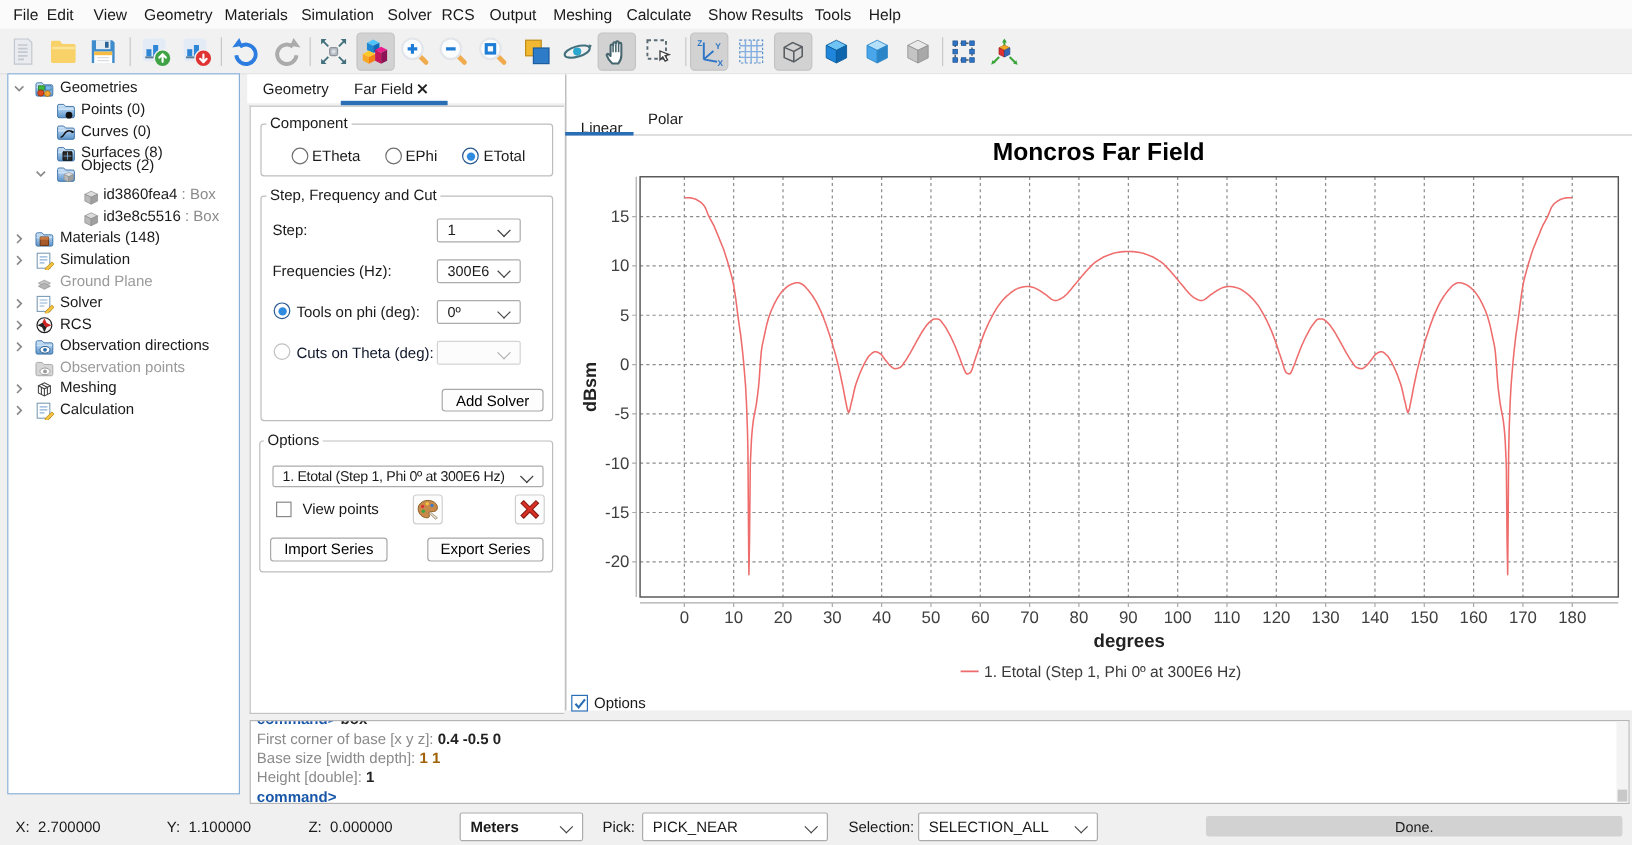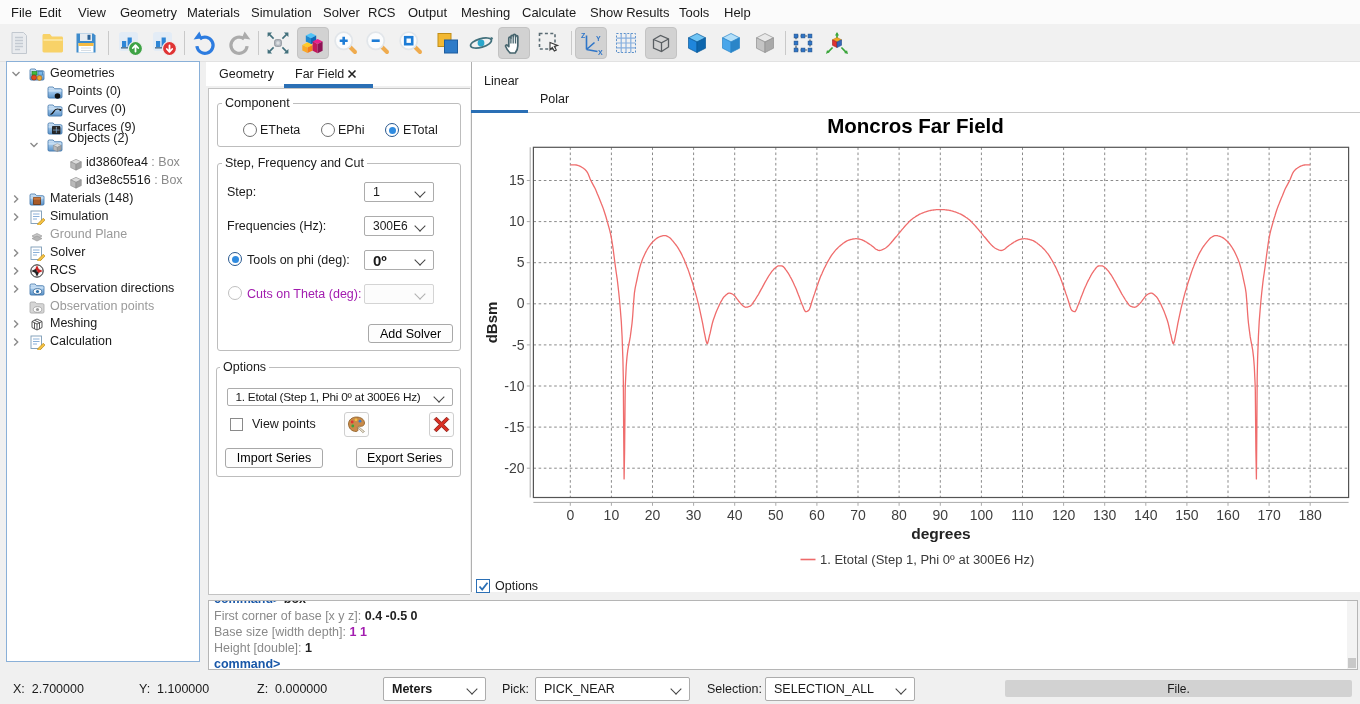--- a/index.html
+++ b/index.html
@@ -247,21 +247,21 @@
       <path d="M1 4.2c0-.7.5-1.2 1.2-1.2h3.9l1.5 1.7h6.2c.7 0 1.2.5 1.2 1.2v7c0 .7-.5 1.2-1.2 1.2H2.2c-.7 0-1.2-.5-1.2-1.2z" fill="url(#fgrad)" stroke="#3f74a8" stroke-width="0.8"></path>
       <path d="M1.6 6.2h12.8v1.4H1.6z" fill="#cfe3f5" opacity="0.9"></path>
       <g fill="#2a2a2a">
         <rect x="5.5" y="6.5" width="3.4" height="3.2"></rect>
         <rect x="9.6" y="6.5" width="3.4" height="3.2"></rect>
         <rect x="5.5" y="10.4" width="3.4" height="3.2"></rect>
         <rect x="9.6" y="10.4" width="3.4" height="3.2"></rect>
       </g>
       <path d="M5.5 6.5h7.5v7.1H5.5z" fill="none" stroke="#111" stroke-width="0.8"></path>
     </svg>
-    <span class="lbl" style="left:60.5px;top:57.5px">Surfaces (9)</span>
+    <span class="lbl" style="left:60.5px;top:57.5px">Surfaces (8)</span>
     <svg class="abs" style="left:22px;top:78.4px" width="10" height="10" viewBox="0 0 10 10">
       <path d="M1.5 3 5 6.5 8.5 3" stroke="#8a8a8a" stroke-width="1.4" fill="none"></path>
     </svg>
     <svg class="abs" style="left:40px;top:75.4px" width="16" height="16" viewBox="0 0 16 16">
       <path d="M1 4.2c0-.7.5-1.2 1.2-1.2h3.9l1.5 1.7h6.2c.7 0 1.2.5 1.2 1.2v7c0 .7-.5 1.2-1.2 1.2H2.2c-.7 0-1.2-.5-1.2-1.2z" fill="url(#fgrad)" stroke="#3f74a8" stroke-width="0.8"></path>
       <path d="M1.6 6.2h12.8v1.4H1.6z" fill="#cfe3f5" opacity="0.9"></path>
       <g transform="translate(3.5,2.5) scale(0.85)">
         <path d="M8 4.8 12.6 7 8 9.2 3.4 7z" fill="#dcdcdc" stroke="#8a8a8a" stroke-width="0.5"></path>
         <path d="M3.4 7 8 9.2v5L3.4 12z" fill="#b9b9b9" stroke="#8a8a8a" stroke-width="0.5"></path>
         <path d="M12.6 7 8 9.2v5l4.6-2.2z" fill="#a0a0a0" stroke="#8a8a8a" stroke-width="0.5"></path>
@@ -389,25 +389,25 @@
     <span class="chev" style="right:9px;top:4.5px;border-color:#444"></span>
   </div>
 <span class="lbl" style="left:227px;top:219px">Frequencies (Hz):</span>
 <div class="combo" style="left:364px;top:216px;width:70px;height:20px;">
     <span class="tx" style="font-weight:normal;font-size:12px">300E6</span>
     <span class="chev" style="right:9px;top:4.5px;border-color:#444"></span>
   </div>
 <div class="radio sel" style="left:228px;top:252px"></div>
 <span class="lbl" style="left:247px;top:253px">Tools on phi (deg):</span>
 <div class="combo" style="left:364px;top:250px;width:70px;height:20px;">
-    <span class="tx" style="font-weight:bold;font-size:15px">0º</span>
+    <span class="tx" style="font-weight:normal;font-size:12px">0º</span>
     <span class="chev" style="right:9px;top:4.5px;border-color:#444"></span>
   </div>
 <div class="radio dis" style="left:228px;top:286px"></div>
-<span class="lbl" style="left:247px;top:287px;color:#a21caf">Cuts on Theta (deg):</span>
+<span class="lbl" style="left:247px;top:287px;color:#0f172a">Cuts on Theta (deg):</span>
 <div class="combo" style="left:364px;top:284px;width:70px;height:20px;background:#fcfcfc;border-color:#d4d4d4;">
     <span class="tx" style="font-weight:normal;font-size:12.5px"></span>
     <span class="chev" style="right:9px;top:4.5px;border-color:#b0b0b0"></span>
   </div>
 <div class="btn" style="left:368px;top:324px;width:85px;height:19px">Add Solver</div>
 <div class="grp" style="left:216px;top:367px;width:245px;height:110px"></div>
 <span class="grplbl" style="left:220px;top:360px">Options</span>
 <div class="combo" style="left:226.5px;top:388px;width:226px;height:18px;">
     <span class="tx" style="font-weight:normal;font-size:11.8px">
       <span style="letter-spacing:-0.25px">1. Etotal (Step 1, Phi 0º at 300E6 Hz)</span>
@@ -425,21 +425,21 @@
     <circle cx="5.8" cy="11" r="1.4" fill="#3aa53a"></circle>
     <path d="M12 12l5.5 4.5-1.7 1.2L11 13z" fill="#e8e0d0" stroke="#8a7a5a" stroke-width="0.6"></path>
   </svg>
 <div class="abs" style="left:429px;top:412px;width:25px;height:25px;border:1px solid #cfcfcf;border-radius:3px;background:#fdfdfd"></div>
 <svg class="abs" style="left:433px;top:416px" width="17" height="17" viewBox="0 0 17 17">
     <path d="M3.4 1.2 8.5 6.3 13.6 1.2 15.8 3.4 10.7 8.5 15.8 13.6 13.6 15.8 8.5 10.7 3.4 15.8 1.2 13.6 6.3 8.5 1.2 3.4z" fill="#d93025" stroke="#8a1a10" stroke-width="0.9"></path>
   </svg>
 <div class="btn" style="left:225px;top:448px;width:98px;height:20px">Import Series</div>
 <div class="btn" style="left:356px;top:448px;width:97px;height:20px">Export Series</div>
 <div class="abs" style="left:471px;top:62px;width:889px;height:530px;background:#fff;border-left:1px solid #b0b0b0"></div>
-<span class="lbl" style="left:484px;top:70px;height:22px;line-height:22px">Linear</span>
+<span class="lbl" style="left:484px;top:96px;height:22px;line-height:22px">Linear</span>
 <span class="lbl" style="left:540px;top:88px;height:22px;line-height:22px">Polar</span>
 <div class="abs" style="left:471px;top:110px;width:57px;height:3px;background:#2a6fb5"></div>
 <div class="abs" style="left:528px;top:112px;width:832px;height:1px;background:#c8c8c8"></div>
 <svg class="abs" style="left:471px;top:113px" width="889" height="479" viewBox="471 113 889 479" font-family="Liberation Sans, sans-serif">
     <g stroke="#8a8a8a" stroke-width="1" stroke-dasharray="2.6 2.6">
       <line x1="570.3" y1="147.3" x2="570.3" y2="497.5"></line>
       <line x1="611.4" y1="147.3" x2="611.4" y2="497.5"></line>
       <line x1="652.5" y1="147.3" x2="652.5" y2="497.5"></line>
       <line x1="693.6" y1="147.3" x2="693.6" y2="497.5"></line>
       <line x1="734.7" y1="147.3" x2="734.7" y2="497.5"></line>
@@ -535,21 +535,21 @@
     <path d="M570.3 164.8L571.1 164.8L571.9 164.8L572.8 164.8L573.6 164.8L574.4 164.8L575.2 164.9L576.1 165L576.9 165.2L577.7 165.4L578.5 165.7L579.3 165.9L580.2 166.3L581 166.7L581.8 167.2L582.6 167.7L583.5 168.3L584.3 168.9L585.1 169.6L585.9 170.5L586.7 171.4L587.6 172.8L588.4 174.6L589.2 176.6L590 178.6L590.9 180.5L591.7 182.1L592.5 183.6L593.3 185.1L594.1 186.6L595 188.3L595.8 190.1L596.6 192L597.4 194.1L598.3 196.1L599.1 198.1L599.9 200.1L600.7 202.1L601.5 204.1L602.4 206.2L603.2 208.4L604 210.8L604.8 213.3L605.7 216L606.5 218.7L607.3 221.6L608.1 224.5L608.9 227.4L609.8 230.6L610.6 234.1L611.4 238L612.2 242.9L613.1 248.7L613.9 255L614.7 261.3L615.1 264.3L615.5 267.3L616.3 273L617.2 279.1L617.6 282.4L618 285.9L618.8 293L619.6 301L620.4 310.4L621.3 321.6L622.1 336.7L622.9 359.2L623.3 377.8L623.7 434L624.1 478.9L624.6 451L625.2 390.1L625.4 383.8L626.2 366.8L626.6 361.4L627 356.9L627.8 350.1L628.3 347.4L628.7 345L629.5 341.1L630.3 336.7L631.1 330.7L632 323.5L632.4 319.4L632.8 314.5L633.6 302.6L634.4 293.1L635.2 287.8L636.1 283.7L636.9 280L637.7 276.1L638.5 272.4L639.4 268.9L640.2 266L641 263.4L641.8 261.2L642.6 259.1L643.5 257.1L644.3 255.3L645.1 253.5L645.9 251.9L646.8 250.3L647.6 248.8L648.4 247.5L649.2 246.3L650 245.1L650.9 244L651.7 243L652.5 242.1L653.3 241.3L654.2 240.5L655 239.7L655.8 239L656.6 238.4L657.4 237.9L658.3 237.4L659.1 237L659.9 236.7L660.7 236.4L661.6 236.1L662.4 235.9L663.2 235.7L664 235.6L664.8 235.6L665.7 235.7L666.5 235.9L667.3 236.3L668.1 236.7L669 237.2L669.8 237.8L670.6 238.5L671.4 239.4L672.2 240.4L673.1 241.3L673.9 242.3L674.7 243.3L675.5 244.3L676.4 245.5L677.2 246.7L678 247.9L678.8 249.2L679.6 250.6L680.5 252.1L681.3 253.6L682.1 255.3L682.9 257L683.8 258.8L684.6 260.7L685.4 262.7L686.2 264.7L687 266.9L687.9 269.1L688.7 271.4L689.5 273.8L690.3 276.2L691.2 278.7L692 281.2L692.8 283.8L693.6 286.5L694.4 289.3L695.3 292.2L696.1 295.1L696.9 298.1L697.7 301.3L698.6 304.7L699.4 308.2L700.2 311.8L701 315.6L701.8 319.4L702.7 323.6L703.5 328.1L704.3 332.3L704.7 334.2L705.1 336.2L705.9 340.3L706.8 343.2L707.2 343.7L707.6 343.3L708.4 340.5L709.2 336.8L709.6 335L710.1 333.4L710.9 329.7L711.7 326L712.5 322.7L713.3 320L714.2 317.5L715 315.2L715.8 313.1L716.2 312L716.6 311L717.5 309L718.3 307.2L719.1 305.4L719.9 303.8L720.3 303L720.7 302.2L721.6 300.7L722.4 299.2L723.2 297.9L724 296.8L724.4 296.4L724.9 296L725.7 295.2L726.5 294.5L727.3 293.9L728.1 293.4L729 293.1L729.4 293.1L729.8 293.1L730.6 293.3L731.4 293.6L732.3 294L733.1 294.5L733.5 294.8L733.9 295L734.7 295.9L735.5 296.9L736.4 298.1L737.2 299.2L737.6 299.7L738 300.2L738.8 301.3L739.7 302.3L740.5 303.4L741.3 304.3L741.7 304.6L742.1 305L742.9 305.7L743.8 306.4L744.6 306.9L745.4 307.2L745.8 307.3L746.2 307.2L747.1 307.1L747.9 307L748.7 306.7L749.5 306.4L749.9 306.3L750.3 306L751.2 305.3L752 304.3L752.8 303.1L753.6 301.9L754 301.3L754.5 300.8L755.3 299.5L756.1 298.2L756.9 296.8L757.7 295.5L758.2 294.8L758.6 294.1L759.4 292.6L760.2 291.1L761 289.6L761.9 288.1L762.3 287.4L762.7 286.6L763.5 285.1L764.3 283.6L765.1 282.1L766 280.7L766.4 280L766.8 279.3L767.6 277.9L768.4 276.5L769.3 275.2L770.1 274L770.5 273.4L770.9 272.8L771.7 271.7L772.5 270.6L773.4 269.7L774.2 268.8L774.6 268.4L775 268.1L775.8 267.4L776.7 266.7L777.5 266.2L778.3 265.9L778.7 265.8L779.1 265.8L779.9 265.8L780.8 265.9L781.6 265.9L782 266L782.4 266.1L783.2 266.6L784.1 267.4L784.9 268.5L785.7 269.6L786.1 270.1L786.5 270.6L787.3 271.8L788.2 273.1L789 274.5L789.8 275.9L790.2 276.7L790.6 277.4L791.5 279L792.3 280.6L793.1 282.3L793.9 284L794.3 284.9L794.7 285.8L795.6 287.7L796.4 289.6L797.2 291.7L798 293.7L798.4 294.8L798.8 295.8L799.7 298.1L800.5 300.4L801.3 302.6L802.1 304.6L803 306.6L803.8 308.7L804.6 310.4L805.4 311.5L805.8 311.6L806.2 311.6L807.1 311.3L807.9 310.9L808.7 310.4L809.5 309.1L810.4 306.7L811.2 304L812 301.3L812.8 298.9L813.6 296.4L814.5 293.9L815.3 291.5L816.1 289L816.9 286.6L817.8 284.2L818.6 281.9L819 280.8L819.4 279.7L820.2 277.6L821 275.6L821.9 273.7L822.7 271.8L823.1 270.9L823.5 270L824.3 268.3L825.2 266.6L826 265L826.8 263.5L827.2 262.7L827.6 261.9L828.4 260.5L829.3 259L830.1 257.6L830.9 256.3L831.3 255.7L831.7 255.1L832.6 253.9L833.4 252.9L834.2 251.8L835 250.8L835.4 250.4L835.8 249.9L836.7 249L837.5 248.2L838.3 247.4L839.1 246.6L839.5 246.2L840 245.9L840.8 245.2L841.6 244.5L842.4 243.9L843.2 243.2L843.7 243L844.1 242.7L844.9 242.1L845.7 241.6L846.5 241.1L847.4 240.7L847.8 240.5L848.2 240.3L849 240L849.8 239.8L850.6 239.5L851.5 239.3L851.9 239.3L852.3 239.2L853.1 239L853.9 238.9L854.8 238.8L855.6 238.7L856 238.7L856.4 238.7L857.2 238.8L858 238.9L858.9 239L859.7 239.2L860.1 239.3L860.5 239.4L861.3 239.6L862.2 239.9L863 240.3L863.8 240.7L864.2 240.9L864.6 241.1L865.4 241.6L866.3 242L867.1 242.6L867.9 243.1L868.3 243.4L868.7 243.6L869.6 244.2L870.4 244.8L871.2 245.3L872 245.9L872.4 246.2L872.8 246.6L873.7 247.3L874.5 248L875.3 248.7L876.1 249.3L876.5 249.5L877 249.7L877.8 250.1L878.6 250.4L879.4 250.5L880.2 250.4L881.1 250.2L881.9 249.9L882.7 249.5L883.5 249.2L884.3 248.7L885.2 248.2L886 247.7L886.8 247.1L887.6 246.4L888.5 245.6L889.3 244.8L890.1 243.9L890.9 243L891.7 242L892.6 241L893.4 240L894.2 239L895 238L895.9 237L896.7 236.1L897.5 235.1L898.3 234.1L899.1 233.1L900 232.1L900.8 231.1L901.6 230.1L902.4 229.1L903.3 228.2L904.1 227.2L904.9 226.3L905.7 225.4L906.5 224.5L907.4 223.6L908.2 222.8L909 221.9L909.8 221L910.7 220.2L911.5 219.5L912.3 218.9L913.1 218.3L913.9 217.7L914.8 217.2L915.6 216.6L916.4 216.1L917.2 215.6L918.1 215.1L918.9 214.6L919.7 214.2L920.5 213.8L921.3 213.5L922.2 213.1L923 212.8L923.8 212.5L924.6 212.2L925.5 211.9L926.3 211.6L927.1 211.3L927.9 211.1L928.7 210.9L929.6 210.7L930.4 210.5L931.2 210.4L932 210.2L932.9 210.1L933.7 210L934.5 209.9L935.3 209.8L936.1 209.7L937 209.7L937.8 209.6L938.6 209.6L939.4 209.6L940.3 209.6L941.1 209.6L941.9 209.6L942.7 209.6L943.5 209.7L944.4 209.7L945.2 209.8L946 209.9L946.8 210L947.7 210.1L948.5 210.2L949.3 210.4L950.1 210.5L950.9 210.7L951.8 210.9L952.6 211.1L953.4 211.3L954.2 211.6L955.1 211.9L955.9 212.2L956.7 212.5L957.5 212.8L958.3 213.1L959.2 213.5L960 213.8L960.8 214.2L961.6 214.6L962.5 215.1L963.3 215.6L964.1 216.1L964.9 216.6L965.7 217.2L966.6 217.7L967.4 218.3L968.2 218.9L969 219.5L969.9 220.2L970.7 221L971.5 221.9L972.3 222.8L973.1 223.6L974 224.5L974.8 225.4L975.6 226.3L976.4 227.2L977.2 228.2L978.1 229.1L978.9 230.1L979.7 231.1L980.5 232.1L981.4 233.1L982.2 234.1L983 235.1L983.8 236.1L984.6 237L985.5 238L986.3 239L987.1 240L987.9 241L988.8 242L989.6 243L990.4 243.9L991.2 244.8L992 245.6L992.9 246.4L993.7 247.1L994.5 247.7L995.3 248.2L996.2 248.7L997 249.2L997.8 249.5L998.6 249.9L999.4 250.2L1000.3 250.4L1001.1 250.5L1001.9 250.4L1002.7 250.1L1003.6 249.7L1004 249.5L1004.4 249.3L1005.2 248.7L1006 248L1006.8 247.3L1007.7 246.6L1008.1 246.2L1008.5 245.9L1009.3 245.3L1010.1 244.8L1011 244.2L1011.8 243.6L1012.2 243.4L1012.6 243.1L1013.4 242.6L1014.2 242L1015.1 241.6L1015.9 241.1L1016.3 240.9L1016.7 240.7L1017.5 240.3L1018.4 239.9L1019.2 239.6L1020 239.4L1020.4 239.3L1020.8 239.2L1021.6 239L1022.5 238.9L1023.3 238.8L1024.1 238.7L1024.5 238.7L1024.9 238.7L1025.8 238.8L1026.6 238.9L1027.4 239L1028.2 239.2L1028.6 239.3L1029 239.3L1029.9 239.5L1030.7 239.8L1031.5 240L1032.3 240.3L1032.7 240.5L1033.2 240.7L1034 241.1L1034.8 241.6L1035.6 242.1L1036.4 242.7L1036.9 243L1037.3 243.2L1038.1 243.9L1038.9 244.5L1039.7 245.2L1040.6 245.9L1041 246.2L1041.4 246.6L1042.2 247.4L1043 248.2L1043.8 249L1044.7 249.9L1045.1 250.4L1045.5 250.8L1046.3 251.8L1047.1 252.9L1048 253.9L1048.8 255.1L1049.2 255.7L1049.6 256.3L1050.4 257.6L1051.2 259L1052.1 260.5L1052.9 261.9L1053.3 262.7L1053.7 263.5L1054.5 265L1055.4 266.6L1056.2 268.3L1057 270L1057.4 270.9L1057.8 271.8L1058.6 273.7L1059.5 275.6L1060.3 277.6L1061.1 279.7L1061.5 280.8L1061.9 281.9L1062.7 284.2L1063.6 286.6L1064.4 289L1065.2 291.5L1066 293.9L1066.9 296.4L1067.7 298.9L1068.5 301.3L1069.3 304L1070.1 306.7L1071 309.1L1071.8 310.4L1072.6 310.9L1073.4 311.3L1074.3 311.6L1074.7 311.6L1075.1 311.5L1075.9 310.4L1076.7 308.7L1077.5 306.6L1078.4 304.6L1079.2 302.6L1080 300.4L1080.8 298.1L1081.7 295.8L1082.1 294.8L1082.5 293.7L1083.3 291.7L1084.1 289.6L1084.9 287.7L1085.8 285.8L1086.2 284.9L1086.6 284L1087.4 282.3L1088.2 280.6L1089.1 279L1089.9 277.4L1090.3 276.7L1090.7 275.9L1091.5 274.5L1092.3 273.1L1093.2 271.8L1094 270.6L1094.4 270.1L1094.8 269.6L1095.6 268.5L1096.5 267.4L1097.3 266.6L1098.1 266.1L1098.5 266L1098.9 265.9L1099.7 265.9L1100.6 265.8L1101.4 265.8L1101.8 265.8L1102.2 265.9L1103 266.2L1103.9 266.7L1104.7 267.4L1105.5 268.1L1105.9 268.4L1106.3 268.8L1107.1 269.7L1108 270.6L1108.8 271.7L1109.6 272.8L1110 273.4L1110.4 274L1111.3 275.2L1112.1 276.5L1112.9 277.9L1113.7 279.3L1114.1 280L1114.5 280.7L1115.4 282.1L1116.2 283.6L1117 285.1L1117.8 286.6L1118.2 287.4L1118.7 288.1L1119.5 289.6L1120.3 291.1L1121.1 292.6L1121.9 294.1L1122.4 294.8L1122.8 295.5L1123.6 296.8L1124.4 298.2L1125.2 299.5L1126.1 300.8L1126.5 301.3L1126.9 301.9L1127.7 303.1L1128.5 304.3L1129.3 305.3L1130.2 306L1130.6 306.3L1131 306.4L1131.8 306.7L1132.6 307L1133.5 307.1L1134.3 307.2L1134.7 307.3L1135.1 307.2L1135.9 306.9L1136.7 306.4L1137.6 305.7L1138.4 305L1138.8 304.6L1139.2 304.3L1140 303.4L1140.9 302.3L1141.7 301.3L1142.5 300.2L1142.9 299.7L1143.3 299.2L1144.1 298.1L1145 296.9L1145.8 295.9L1146.6 295L1147 294.8L1147.4 294.5L1148.3 294L1149.1 293.6L1149.9 293.3L1150.7 293.1L1151.1 293.1L1151.5 293.1L1152.4 293.4L1153.2 293.9L1154 294.5L1154.8 295.2L1155.6 296L1156.1 296.4L1156.5 296.8L1157.3 297.9L1158.1 299.2L1158.9 300.7L1159.8 302.2L1160.2 303L1160.6 303.8L1161.4 305.4L1162.2 307.2L1163 309L1163.9 311L1164.3 312L1164.7 313.1L1165.5 315.2L1166.3 317.5L1167.2 320L1168 322.7L1168.8 326L1169.6 329.7L1170.4 333.4L1170.9 335L1171.3 336.8L1172.1 340.5L1172.9 343.3L1173.3 343.7L1173.7 343.2L1174.6 340.3L1175.4 336.2L1175.8 334.2L1176.2 332.3L1177 328.1L1177.8 323.6L1178.7 319.4L1179.5 315.6L1180.3 311.8L1181.1 308.2L1182 304.7L1182.8 301.3L1183.6 298.1L1184.4 295.1L1185.2 292.2L1186.1 289.3L1186.9 286.5L1187.7 283.8L1188.5 281.2L1189.4 278.7L1190.2 276.2L1191 273.8L1191.8 271.4L1192.6 269.1L1193.5 266.9L1194.3 264.7L1195.1 262.7L1195.9 260.7L1196.8 258.8L1197.6 257L1198.4 255.3L1199.2 253.6L1200 252.1L1200.9 250.6L1201.7 249.2L1202.5 247.9L1203.3 246.7L1204.2 245.5L1205 244.3L1205.8 243.3L1206.6 242.3L1207.4 241.3L1208.3 240.4L1209.1 239.4L1209.9 238.5L1210.7 237.8L1211.6 237.2L1212.4 236.7L1213.2 236.3L1214 235.9L1214.8 235.7L1215.7 235.6L1216.5 235.6L1217.3 235.7L1218.1 235.9L1219 236.1L1219.8 236.4L1220.6 236.7L1221.4 237L1222.2 237.4L1223.1 237.9L1223.9 238.4L1224.7 239L1225.5 239.7L1226.4 240.5L1227.2 241.3L1228 242.1L1228.8 243L1229.6 244L1230.5 245.1L1231.3 246.3L1232.1 247.5L1232.9 248.8L1233.8 250.3L1234.6 251.9L1235.4 253.5L1236.2 255.3L1237 257.1L1237.9 259.1L1238.7 261.2L1239.5 263.4L1240.3 266L1241.1 268.9L1242 272.4L1242.8 276.1L1243.6 280L1244.4 283.7L1245.3 287.8L1246.1 293.1L1246.9 302.6L1247.7 314.5L1248.1 319.4L1248.5 323.5L1249.4 330.7L1250.2 336.7L1251 341.1L1251.8 345L1252.2 347.4L1252.7 350.1L1253.5 356.9L1253.9 361.4L1254.3 366.8L1255.1 383.8L1255.3 390.1L1255.9 451L1256.4 478.9L1256.8 434L1257.2 377.8L1257.6 359.2L1258.4 336.7L1259.2 321.6L1260.1 310.4L1260.9 301L1261.7 293L1262.5 285.9L1262.9 282.4L1263.3 279.1L1264.2 273L1265 267.3L1265.4 264.3L1265.8 261.3L1266.6 255L1267.5 248.7L1268.3 242.9L1269.1 238L1269.9 234.1L1270.7 230.6L1271.6 227.4L1272.4 224.5L1273.2 221.6L1274 218.7L1274.9 216L1275.7 213.3L1276.5 210.8L1277.3 208.4L1278.1 206.2L1279 204.1L1279.8 202.1L1280.6 200.1L1281.4 198.1L1282.3 196.1L1283.1 194.1L1283.9 192L1284.7 190.1L1285.5 188.3L1286.4 186.6L1287.2 185.1L1288 183.6L1288.8 182.1L1289.7 180.5L1290.5 178.6L1291.3 176.6L1292.1 174.6L1292.9 172.8L1293.8 171.4L1294.6 170.5L1295.4 169.6L1296.2 168.9L1297.1 168.3L1297.9 167.7L1298.7 167.2L1299.5 166.7L1300.3 166.3L1301.2 165.9L1302 165.7L1302.8 165.4L1303.6 165.2L1304.5 165L1305.3 164.9L1306.1 164.8L1306.9 164.8L1307.7 164.8L1308.6 164.8L1309.4 164.8L1310.2 164.8" fill="none" stroke="#ef6c6c" stroke-width="1.3" stroke-linejoin="round"></path>
   </svg>
 <div class="abs" style="left:476px;top:579px;width:14px;height:14px;background:#fff;border:1px solid #2a6fb5"></div>
 <svg class="abs" style="left:478px;top:581px" width="11" height="11" viewBox="0 0 11 11">
     <path d="M1.5 5.5 4.2 8.5 9.5 1.8" fill="none" stroke="#2a6fb5" stroke-width="1.8"></path>
   </svg>
 <span class="lbl" style="left:495px;top:579px">Options</span>
 <div class="abs" style="left:208px;top:600px;width:1150px;height:70px;background:#fff;border:1px solid #b5b5b5;overflow:hidden">
     <div class="lbl" style="left:5px;top:-10px;height:16px;line-height:16px"><b style="color:#1857a8">command&gt;</b> <b style="color:#222">box</b></div>
     <div class="lbl" style="left:5px;top:7px;height:16px;line-height:16px;color:#8a8a8a">First corner of base [x y z]: <b style="color:#222">0.4 -0.5 0</b></div>
-    <div class="lbl" style="left:5px;top:23px;height:16px;line-height:16px;color:#8a8a8a">Base size [width depth]: <b style="color:#a21caf">1 1</b></div>
+    <div class="lbl" style="left:5px;top:23px;height:16px;line-height:16px;color:#8a8a8a">Base size [width depth]: <b style="color:#a16207">1 1</b></div>
     <div class="lbl" style="left:5px;top:39px;height:16px;line-height:16px;color:#8a8a8a">Height [double]: <b style="color:#222">1</b></div>
     <div class="lbl" style="left:5px;top:55px;height:16px;line-height:16px;font-weight:bold;color:#1857a8">command&gt;</div>
     <div class="abs" style="right:0;top:0;width:10px;height:68px;background:#f3f3f3"></div>
     <div class="abs" style="right:1px;top:57px;width:8px;height:10px;background:#c8c8c8"></div>
   </div>
 <span class="lbl" style="left:13px;top:677px;height:24px;line-height:24px">X:&nbsp; 2.700000</span>
 <span class="lbl" style="left:139px;top:677px;height:24px;line-height:24px">Y:&nbsp; 1.100000</span>
 <span class="lbl" style="left:257px;top:677px;height:24px;line-height:24px">Z:&nbsp; 0.000000</span>
 <div class="combo" style="left:383px;top:677px;width:103px;height:24px;">
     <span class="tx" style="font-weight:bold;font-size:12.5px">Meters</span>
@@ -558,12 +558,12 @@
 <span class="lbl" style="left:502px;top:677px;height:24px;line-height:24px">Pick:</span>
 <div class="combo" style="left:535px;top:677px;width:155px;height:24px;">
     <span class="tx" style="font-weight:normal;font-size:12.5px">PICK_NEAR</span>
     <span class="chev" style="right:9px;top:6.5px;border-color:#444"></span>
   </div>
 <span class="lbl" style="left:707px;top:677px;height:24px;line-height:24px">Selection:</span>
 <div class="combo" style="left:765px;top:677px;width:150px;height:24px;">
     <span class="tx" style="font-weight:normal;font-size:12.5px">SELECTION_ALL</span>
     <span class="chev" style="right:9px;top:6.5px;border-color:#444"></span>
   </div>
-<div class="abs" style="left:1005px;top:680px;width:347px;height:17px;background:#d2d2d2;border-radius:2px;display:flex;align-items:center;justify-content:center;font-size:12px">File.</div>
+<div class="abs" style="left:1005px;top:680px;width:347px;height:17px;background:#d2d2d2;border-radius:2px;display:flex;align-items:center;justify-content:center;font-size:12px">Done.</div>
 </body></html>

